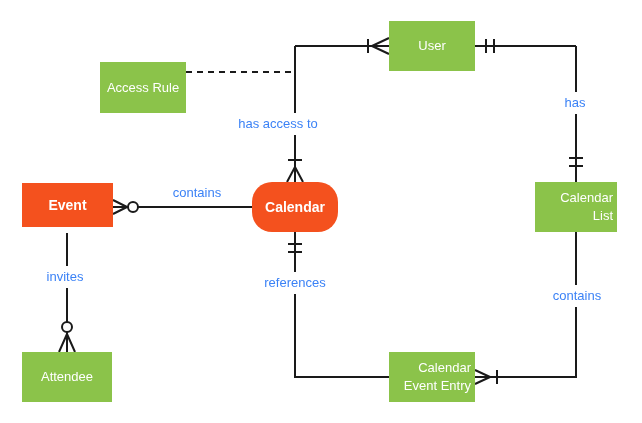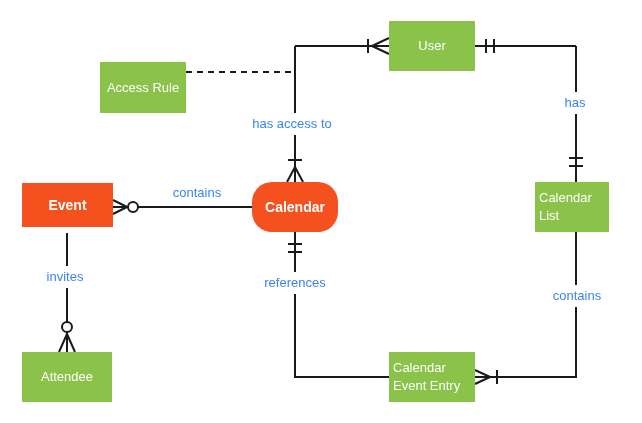--- a/index.html
+++ b/index.html
@@ -3,21 +3,21 @@
 <meta charset="utf-8">
 <style>
   html,body{margin:0;padding:0;background:#fff;}
   .canvas{
     position:relative;width:642px;height:423px;background:#fff;overflow:hidden;
     font-family:"Liberation Sans","DejaVu Sans",sans-serif;
   }
   .layer{position:absolute;left:0;top:0;}
   .entity{
     position:absolute;display:flex;align-items:center;justify-content:center;
-    text-align:left;color:#ffffff;font-size:13px;line-height:18px;
+    text-align:right;color:#ffffff;font-size:13px;line-height:18px;
     box-sizing:border-box;padding:2px 4px;
   }
   .entity.green{background:#8BC34A;font-weight:400;}
   .entity.orange{background:#F4511E;font-weight:700;font-size:14px;}
   .rel-label{
     position:absolute;transform:translate(-50%,-50%);
     background:#ffffff;color:#3b82f6;font-size:13px;line-height:16px;
     padding:3px 5px;white-space:nowrap;
   }
 </style>
@@ -80,35 +80,35 @@
   </div>
 
   <div class="entity orange" style="left:22px;top:183px;width:91px;height:44px;">
     <span>Event</span>
   </div>
 
   <div class="entity orange" style="left:252px;top:182px;width:86px;height:50px;border-radius:20px;">
     <span>Calendar</span>
   </div>
 
-  <div class="entity green" style="left:535px;top:182px;width:74px;height:50px;">
+  <div class="entity green" style="left:535px;top:182px;width:82px;height:50px;">
     <span>Calendar List</span>
   </div>
 
   <div class="entity green" style="left:22px;top:352px;width:90px;height:50px;">
     <span>Attendee</span>
   </div>
 
   <div class="entity green" style="left:389px;top:352px;width:86px;height:50px;">
     <span>Calendar Event Entry</span>
   </div>
 
   <div class="rel-label" style="left:197px;top:193px;">contains</div>
 
-  <div class="rel-label" style="left:292px;top:124px;">has access to</div>
+  <div class="rel-label" style="left:278px;top:124px;">has access to</div>
 
   <div class="rel-label" style="left:575px;top:103px;">has</div>
 
   <div class="rel-label" style="left:65px;top:277px;">invites</div>
 
   <div class="rel-label" style="left:295px;top:283px;">references</div>
 
   <div class="rel-label" style="left:577px;top:296px;">contains</div>
 
 </div>

